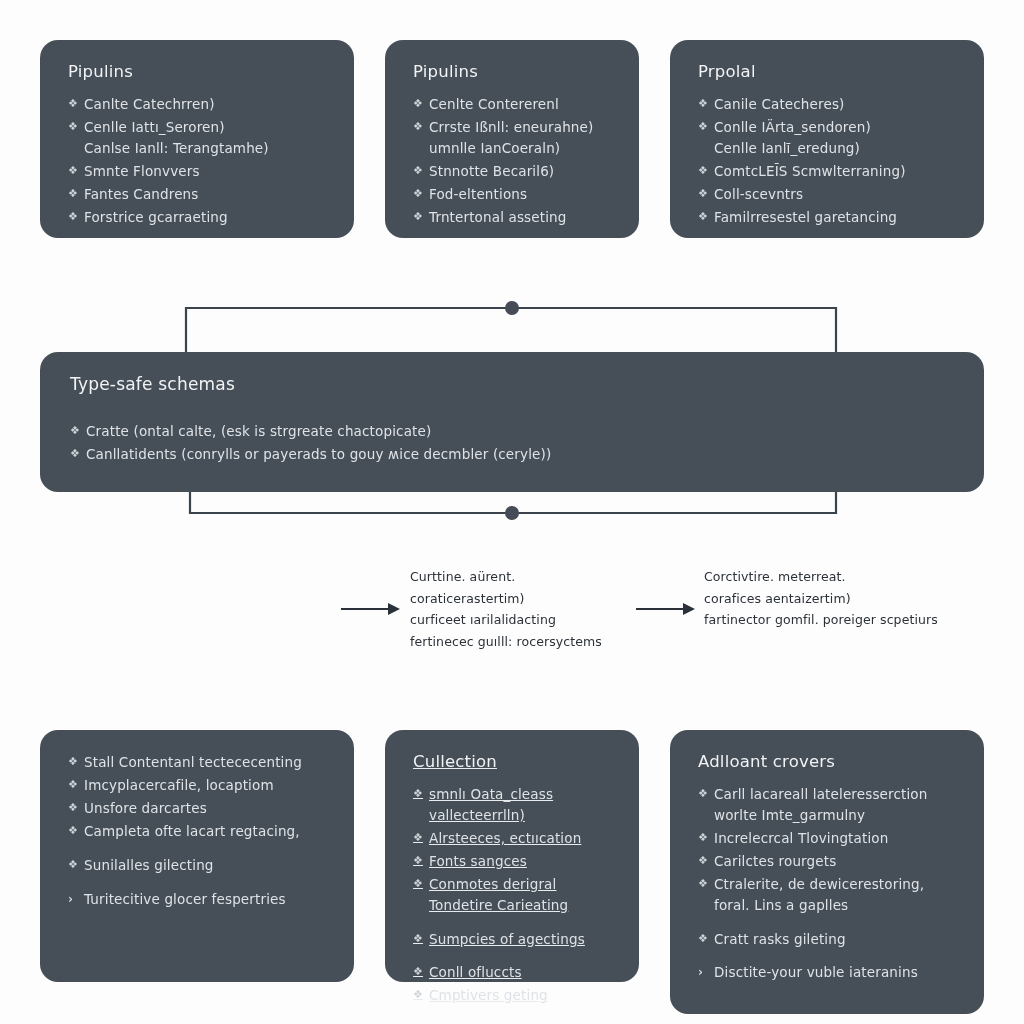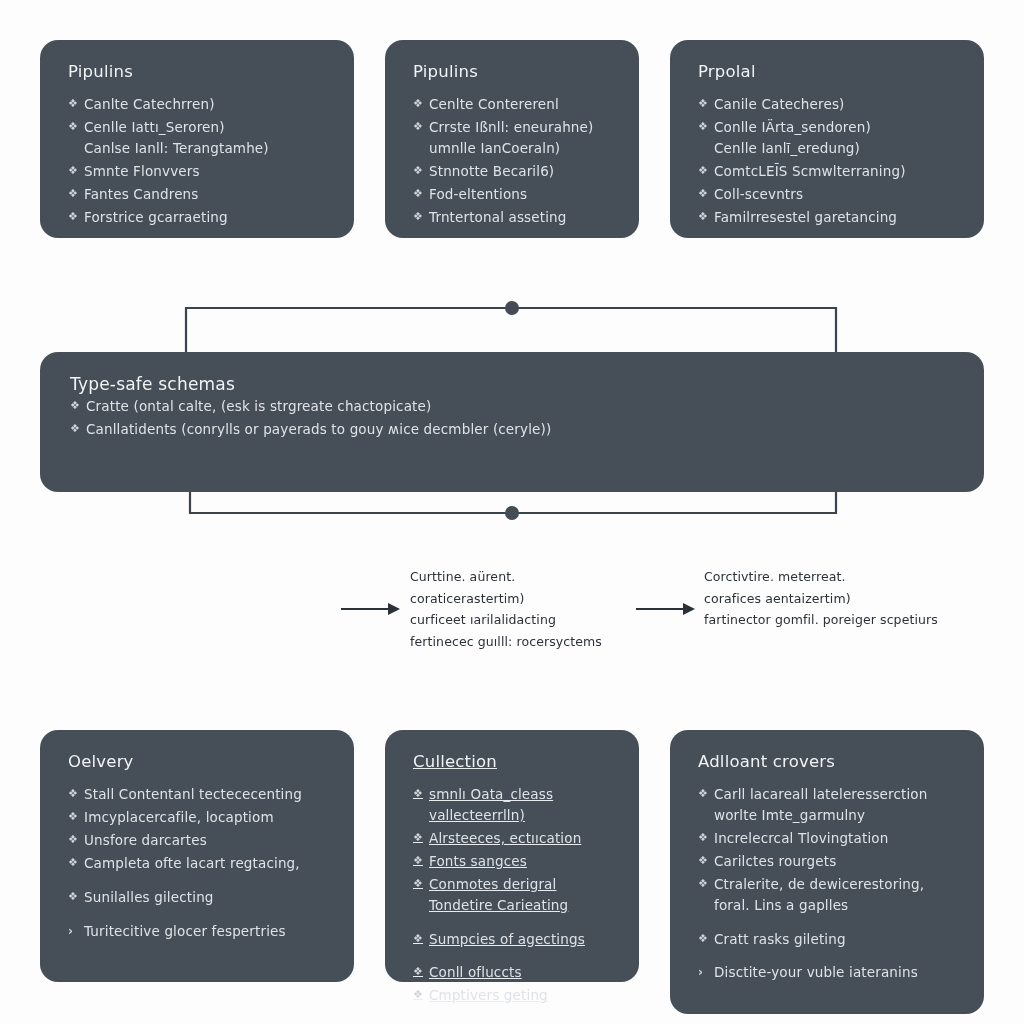--- a/index.html
+++ b/index.html
@@ -74,21 +74,21 @@
   
   #card-top-1 { left: 40px;  top: 40px; width: 314px; height: 198px; }
   #card-top-2 { left: 385px; top: 40px; width: 254px; height: 198px; }
   #card-top-3 { left: 670px; top: 40px; width: 314px; height: 198px; }
 
   
   #card-middle {
     left: 40px; top: 352px; width: 944px; height: 140px;
     padding: 22px 30px;
   }
-  #card-middle .card-title { font-size: 17px; margin-bottom: 2px; }
+  #card-middle .card-title { font-size: 17px; margin-bottom: 27px; }
   #card-middle .bullet { font-size: 13.5px; }
 
   
   #card-bot-1 { left: 40px;  top: 730px; width: 314px; height: 252px; }
   #card-bot-2 { left: 385px; top: 730px; width: 254px; height: 252px; text-decoration: underline; }
   #card-bot-3 { left: 670px; top: 730px; width: 314px; height: 284px; }
 
   
   #connectors {
     position: absolute;
@@ -252,21 +252,20 @@
     <polygon points="48,3 60,9 48,15" fill="#2b3138"></polygon>
   </svg>
 
   <div class="flow-col" id="flow-col-3">
     <span class="fline">Corctivtire. meterreat.</span>
     <span class="fline">corafices aentaizertim)</span>
     <span class="fline">fartinector gomfil. poreiger scpetiurs</span>
   </div>
 
   <div class="card" id="card-bot-1">
-    <div class="card-title">Oelvery</div>
     <ul class="bullets">
       <li class="bullet">
         <span class="glyph">❖</span>
         <span class="btext">
           <span>Stall Contentanl tectececenting</span>
         </span>
       </li>
       <li class="bullet">
         <span class="glyph">❖</span>
         <span class="btext">Imcyplacercafile, locaptiom</span>

